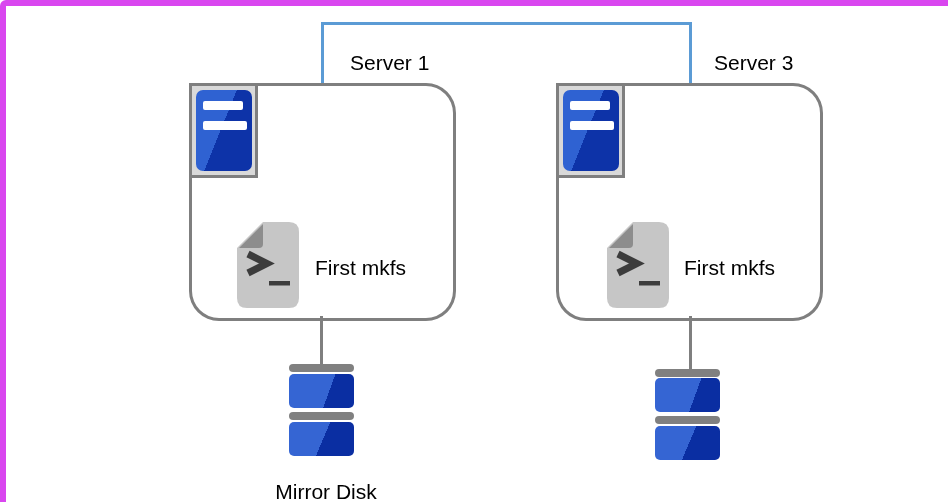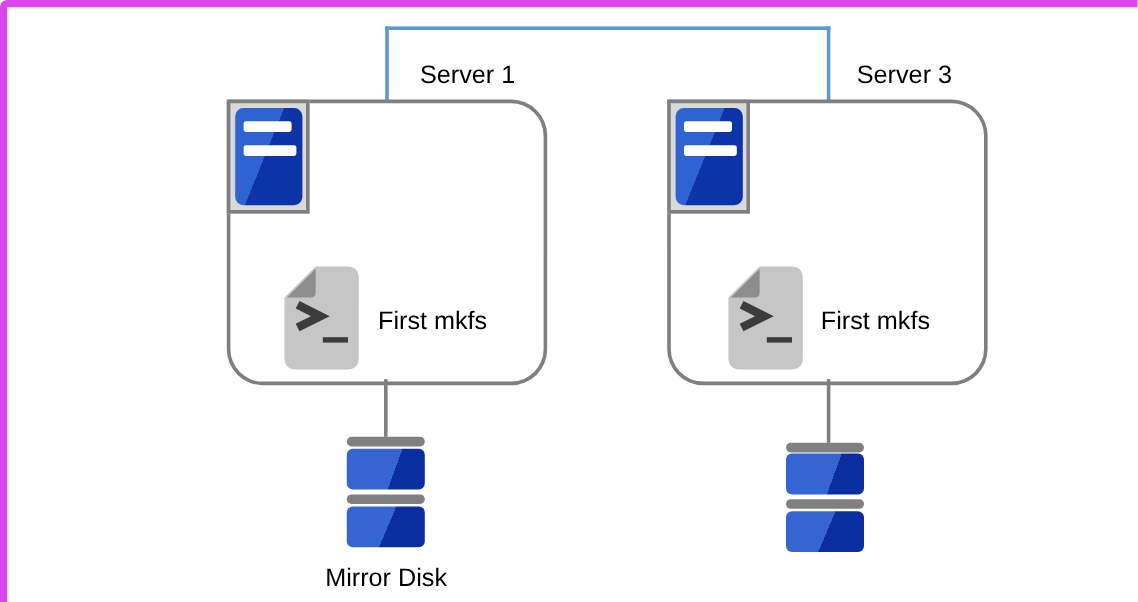--- a/index.html
+++ b/index.html
@@ -71,21 +71,21 @@
   
   .label {
     position:absolute;
     font-size:21px; color:#000;
     white-space:nowrap; line-height:1.1;
   }
   .lbl-server1 { left:344px; top:45px; }
   .lbl-server2 { left:708px; top:45px; }
   .lbl-mkfs1   { left:309px; top:250px; }
   .lbl-mkfs2   { left:678px; top:250px; }
-  .lbl-disk    { left:265px; top:464px; width:110px; text-align:left; }
+  .lbl-disk    { left:265px; top:474px; width:110px; text-align:center; }
 
   
   .stub {
     position:absolute; width:3px; background:#7f7f7f;
   }
   .stub.n1 { left:314px; top:310px; height:48px; }
   .stub.n2 { left:683px; top:310px; height:53px; }
 
   
   .disk-bar {

